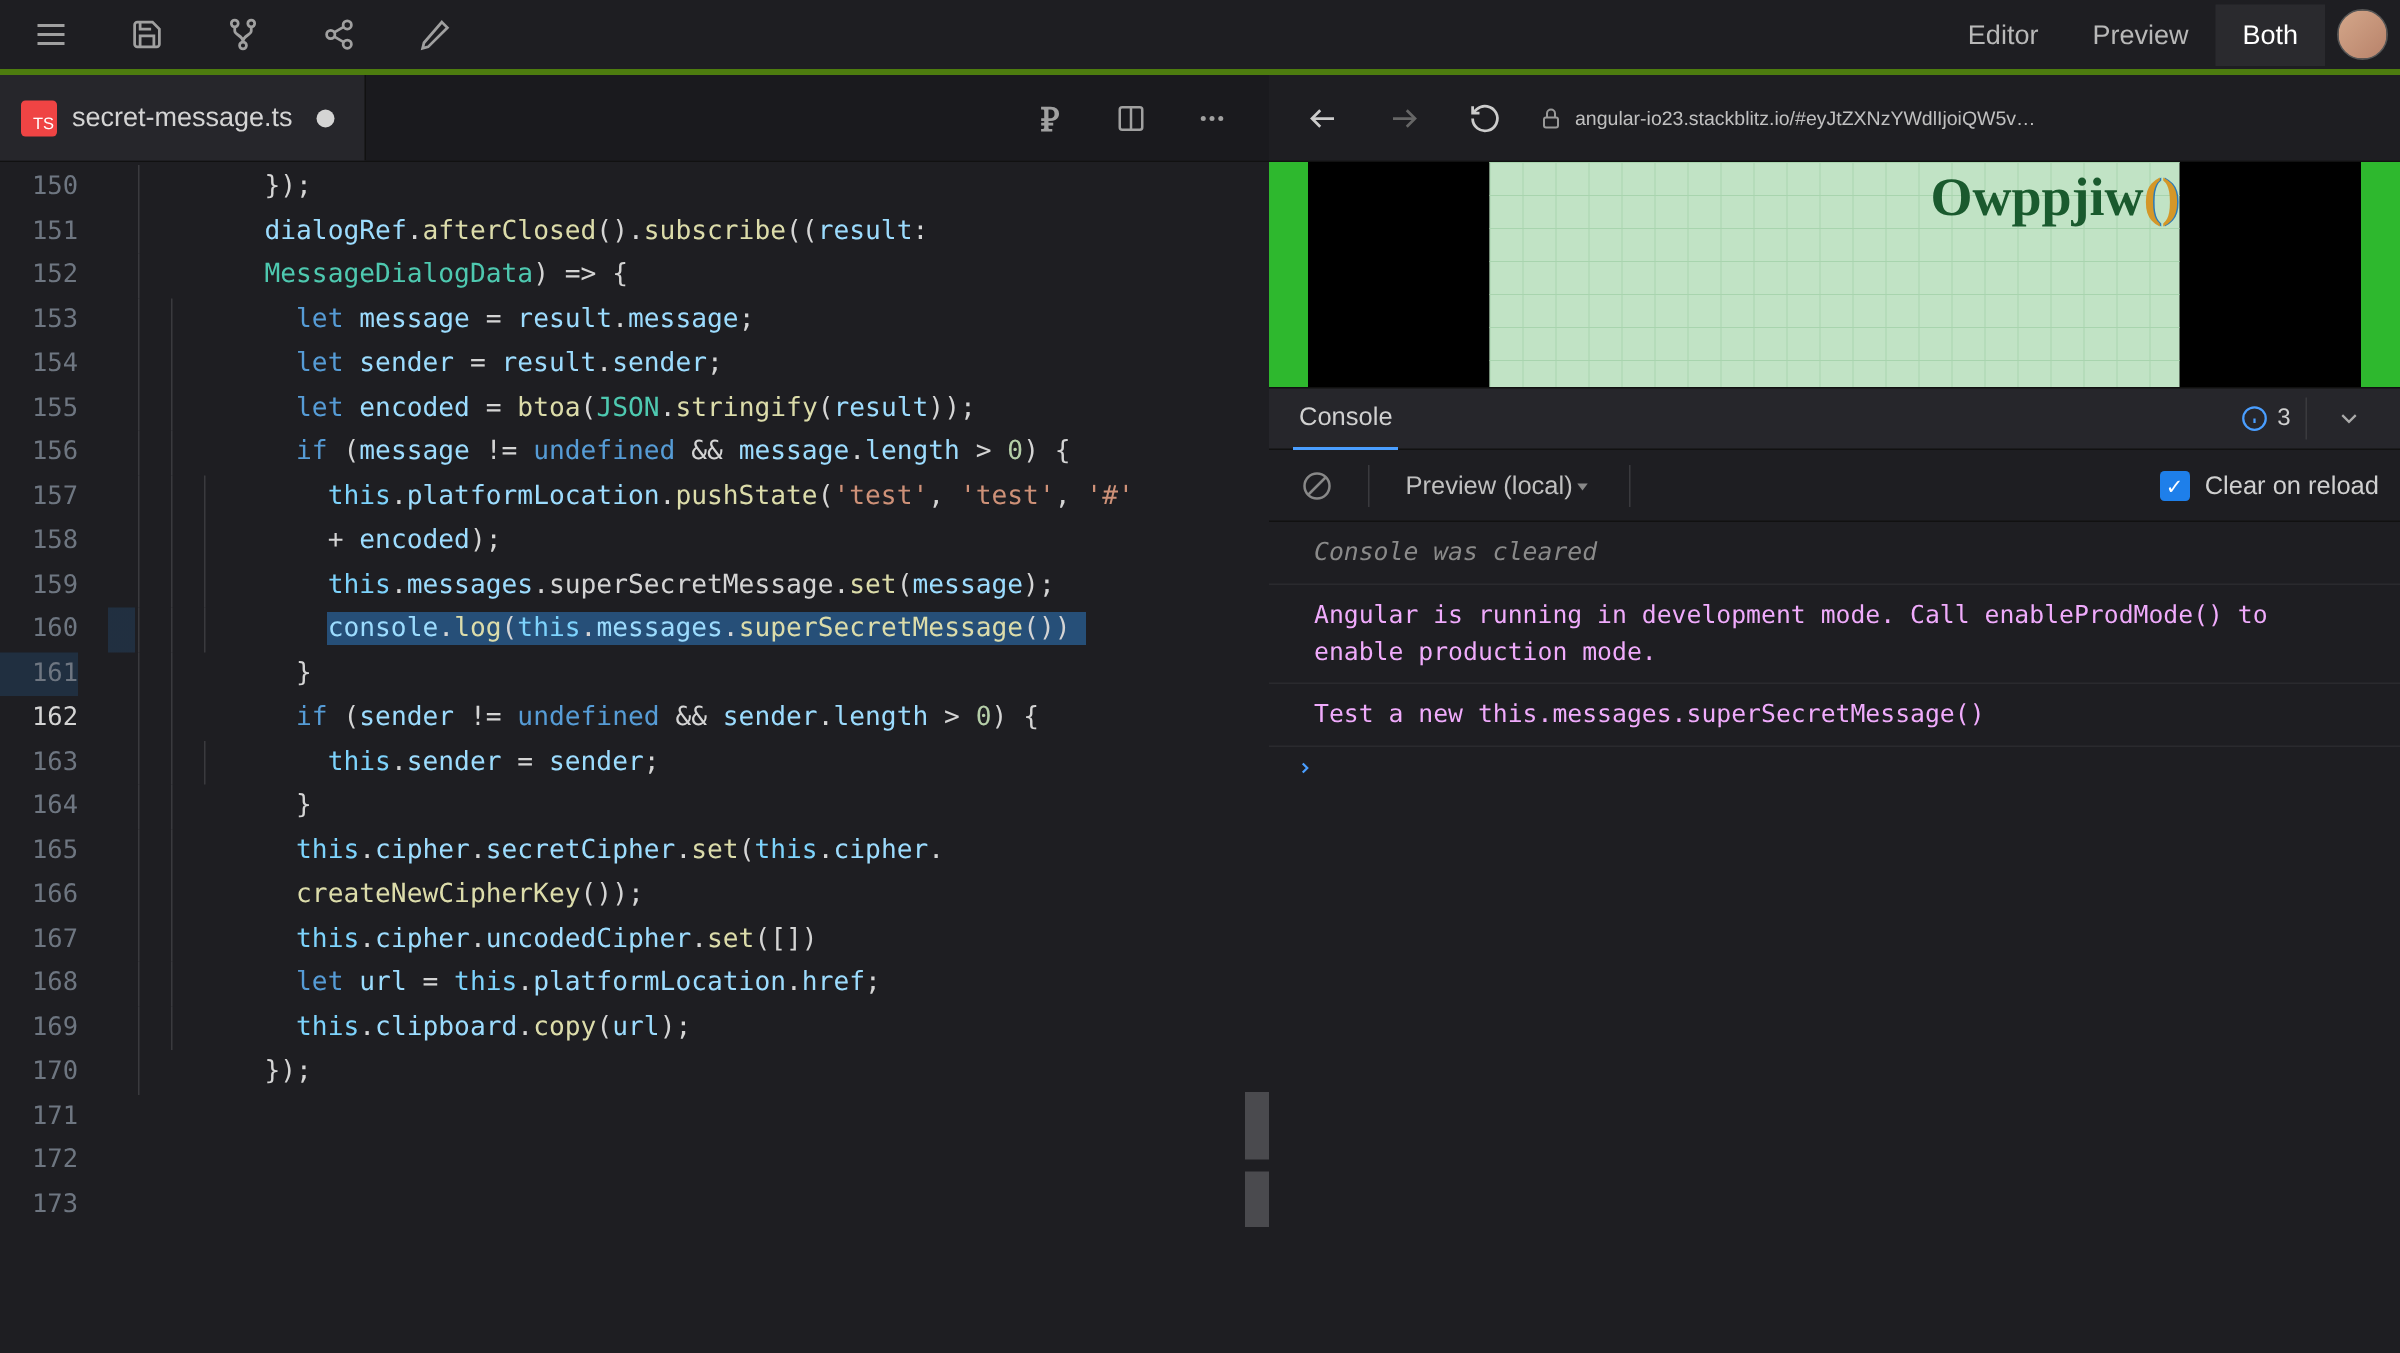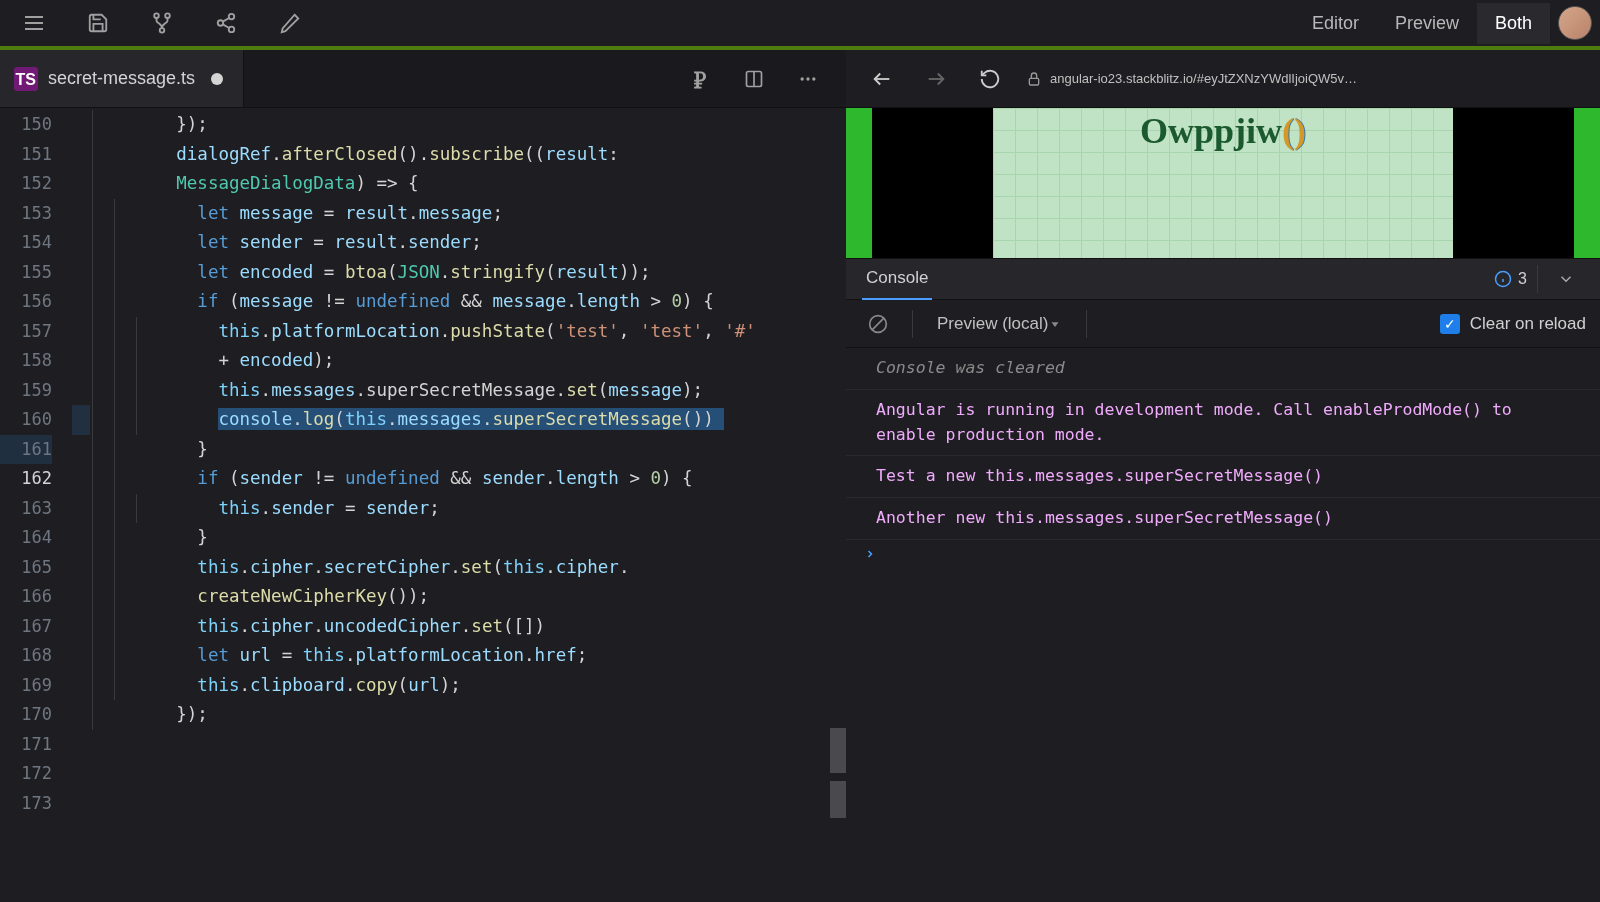--- a/index.html
+++ b/index.html
@@ -59,24 +59,24 @@
   display: flex; align-items: center; gap: 10px;
   padding: 0 20px 0 14px;
   height: 100%;
   background: #26262b;
   color: #d4d4d4;
   font-size: 18px;
   border-right: 1px solid #111;
 }
 .ts-badge {
   width: 24px; height: 24px;
-  background: #701a75;
+  background: #ef4444;
   color: #fff;
-  font-size: 16px;
-  font-weight: bold;
+  font-size: 11px;
+  font-weight: normal;
   display: flex; align-items: flex-end; justify-content: flex-end;
   padding: 2px;
   border-radius: 3px;
 }
 .dirty-dot { width: 12px; height: 12px; background: #d4d4d4; border-radius: 50%; margin-left: 6px; }
 .editor-tab-actions { margin-left: auto; display: flex; gap: 18px; padding-right: 20px; color: #888; }
 .browser-bar {
   flex: 1;
   display: flex;
   align-items: center;
@@ -160,21 +160,21 @@
 }
 .preview-inner {
   width: 460px;
   height: 100%;
   background: #c1e3c5;
   background-image:
     linear-gradient(#a8d4ae 1px, transparent 1px),
     linear-gradient(90deg, #a8d4ae 1px, transparent 1px);
   background-size: 22px 22px;
   display: flex;
-  justify-content: center;
+  justify-content: flex-end;
   padding-top: 2px;
   position: relative;
 }
 .green-strip-l, .green-strip-r {
   position: absolute; top: 0; bottom: 0; width: 26px;
   background: #2eb82e;
 }
 .green-strip-l { left: 0; }
 .green-strip-r { right: 0; }
 .preview-title {
@@ -460,21 +460,20 @@
       <div class="clear-reload">
         <div class="checkbox">✓</div>
         <span>Clear on reload</span>
       </div>
     </div>
 
     <div class="console-body" id="console-body">
         <div class="console-row faded">Console was cleared</div>
         <div class="console-row">Angular is running in development mode. Call enableProdMode() to enable production mode.</div>
         <div class="console-row">Test a new this.messages.superSecretMessage()</div>
-        <div class="console-row">Another new this.messages.superSecretMessage()</div>
         <div class="console-prompt">
           <svg width="12" height="12" viewBox="0 0 24 24" fill="none" stroke="currentColor" stroke-width="3">
             <polyline points="9 6 15 12 9 18"></polyline>
           </svg>
         </div>
       </div>
   </div>
 </div>
 
 </body></html>

